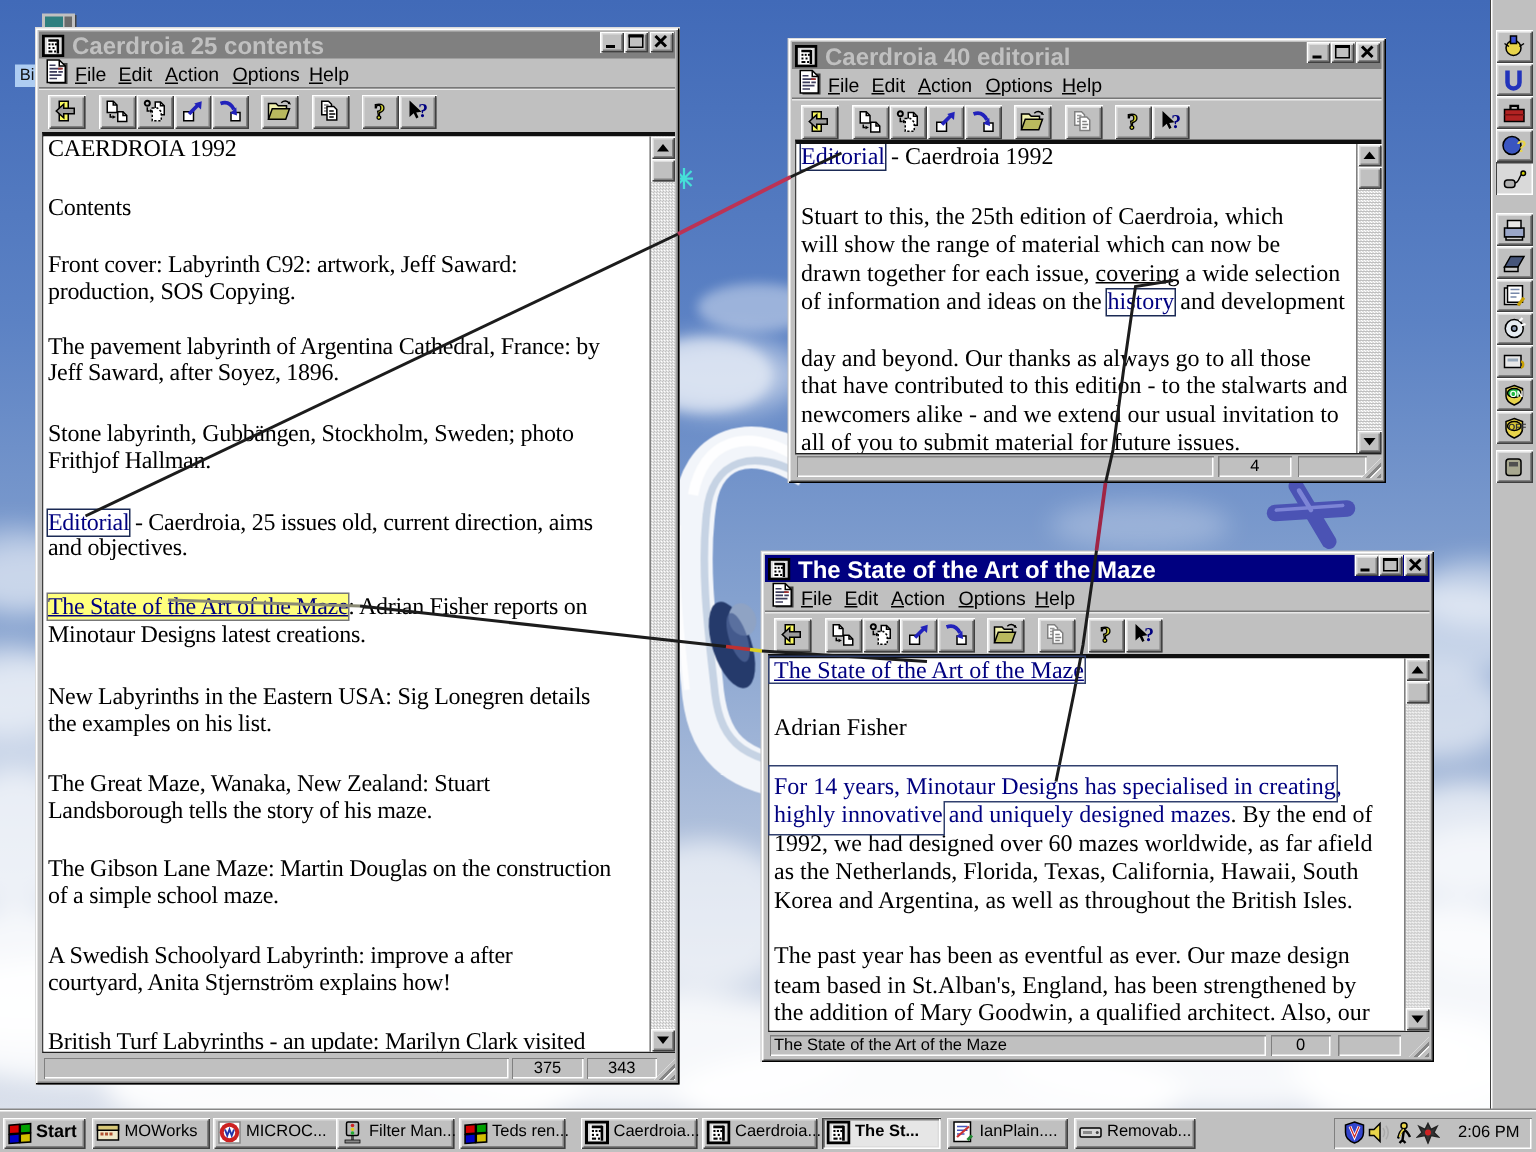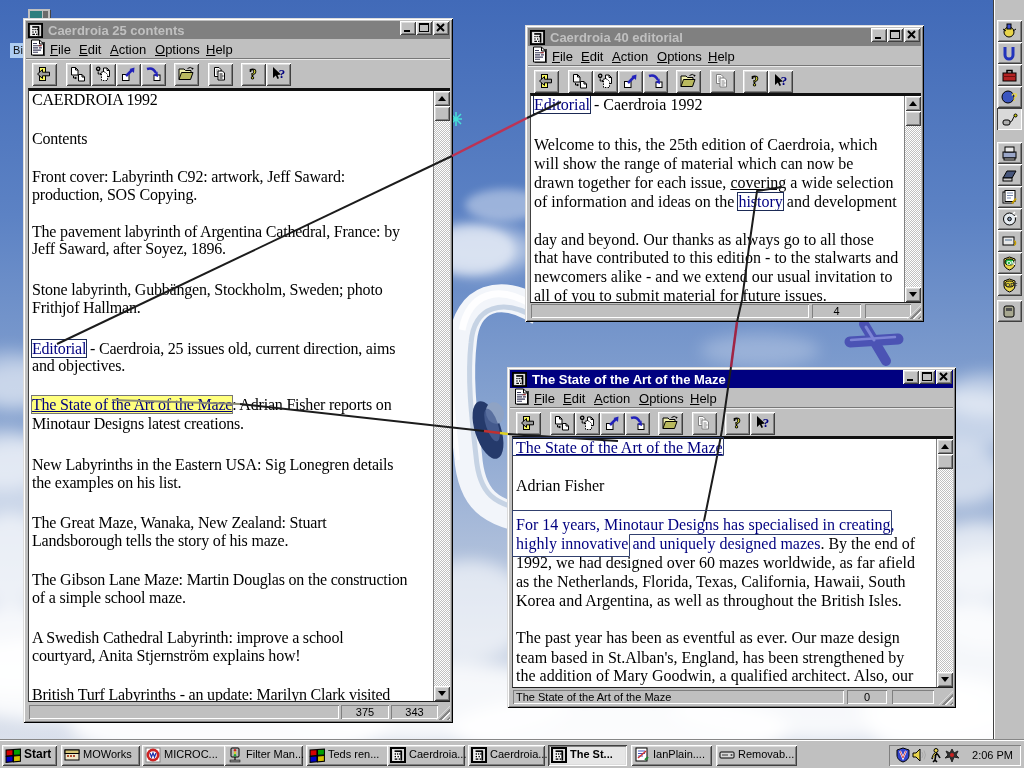--- a/index.html
+++ b/index.html
@@ -4,21 +4,21 @@
 html,body{width:1024px;height:768px;overflow:hidden}
 body{position:relative;font-family:"Liberation Sans",sans-serif;background:#4a70bf}
 .abs{position:absolute}
 .win{position:absolute;background:#c0c0c0;z-index:10;
  box-shadow:inset 1px 1px 0 #dcdcdc, inset -1px -1px 0 #000, inset 2px 2px 0 #fff, inset -2px -2px 0 #808080}
 .tb{position:absolute;left:3px;right:3px;top:3px;height:18px}
 .tb.inact{background:#808080}
 .tb.inact .ttl{color:#c0c0c0}
 .tb.act{background:#000080}
 .tb.act .ttl{color:#fff}
-.ttl{position:absolute;left:22px;top:2px;font-weight:bold;font-size:13px;white-space:nowrap}
+.ttl{position:absolute;left:22px;top:2px;font-weight:bold;font-size:16px;white-space:nowrap}
 .ticon{position:absolute;left:2px;top:2px}
 .cb{position:absolute;top:0;width:16px;height:14px;background:#c0c0c0;
  box-shadow:inset 1px 1px 0 #fff, inset -1px -1px 0 #404040, inset 2px 2px 0 #dcdcdc, inset -2px -2px 0 #808080}
 .menu{position:absolute;left:3px;right:3px;top:21px;height:20px;font-size:13px;color:#000;border-bottom:1px solid #777;box-shadow:0 1px 0 #e9e9e9}
 .mi{position:absolute;top:3px}
 .mi u{text-decoration-thickness:1px}
 .micon{position:absolute;left:4px;top:0px}
 .tools{position:absolute;left:3px;right:3px;top:41px;height:29px}
 .tbtn{position:absolute;top:4px;width:25px;height:23px;background:#c0c0c0;
  box-shadow:inset 1px 1px 0 #fff, inset -1px -1px 0 #404040, inset 2px 2px 0 #dcdcdc, inset -2px -2px 0 #808080}
@@ -346,21 +346,21 @@
    <div class="ln" style="top:249px"><span class="lk box">Editorial</span> - Caerdroia, 25 issues old, current direction, aims</div>
    <div class="ln" style="top:266px">and objectives.</div>
    <div class="ln" style="top:305px"><span style="background:#ffff7d;color:#000080;text-decoration:underline;outline:1px solid #777">The State of the Art of the Maze</span>: Adrian Fisher reports on</div>
    <div class="ln" style="top:324px">Minotaur Designs latest creations.</div>
    <div class="ln" style="top:365px">New Labyrinths in the Eastern USA: Sig Lonegren details</div>
    <div class="ln" style="top:383px">the examples on his list.</div>
    <div class="ln" style="top:423px">The Great Maze, Wanaka, New Zealand: Stuart</div>
    <div class="ln" style="top:441px">Landsborough tells the story of his maze.</div>
    <div class="ln" style="top:480px">The Gibson Lane Maze: Martin Douglas on the construction</div>
    <div class="ln" style="top:498px">of a simple school maze.</div>
-   <div class="ln" style="top:538px">A Swedish Cathedral Labyrinth: improve a school</div>
+   <div class="ln" style="top:538px">A Swedish Schoolyard Labyrinth: improve a after</div>
    <div class="ln" style="top:556px">courtyard, Anita Stjernström explains how!</div>
    <div class="ln" style="top:595px">British Turf Labyrinths - an update: Marilyn Clark visited</div>
   </div>
   <div class="sb">
    <span class="sbb" style="top:0">
           <span class="tri-u"></span>
         </span>
    <span class="sbb" style="top:15px"></span>
    <span class="sbb" style="bottom:0;top:auto">
           <span class="tri-d"></span>
@@ -488,21 +488,21 @@
   <span class="tbtn" style="left:240px">
         <svg width="16" height="16">
           <polygon points="3,1 3,12 5.8,9.5 7.5,13 9,12.2 7.5,9 11,8.5" fill="#000"></polygon>
           <text x="12" y="12" font-size="13" font-weight="bold" font-family="Liberation Serif" text-anchor="middle" fill="#000080">?</text>
         </svg>
       </span>
  </div>
  <div class="cwrap" style="top:68px;width:391px;height:210px">
   <div class="cont" style="right:17px">
    <div class="ln" style="top:0"><span class="lk box">Editorial</span> - Caerdroia 1992</div>
-   <div class="ln" style="top:40px">Welcome to this, the 25th edition of Caerdroia, which</div>
+   <div class="ln" style="top:40px">Stuart to this, the 25th edition of Caerdroia, which</div>
    <div class="ln" style="top:59px">will show the range of material which can now be</div>
    <div class="ln" style="top:78px">drawn together for each issue, <span style="text-decoration:underline">covering</span> a wide selection</div>
    <div class="ln" style="top:97px">of information and ideas on the <span class="lk box">history</span> and development</div>
    <div class="ln" style="top:135px">day and beyond. Our thanks as always go to all those</div>
    <div class="ln" style="top:153px">that have contributed to this edition - to the stalwarts and</div>
    <div class="ln" style="top:172px">newcomers alike - and we extend our usual invitation to</div>
    <div class="ln" style="top:191px">all of you to submit material for future issues.</div>
   </div>
   <div class="sb">
    <span class="sbb" style="top:0">
@@ -723,21 +723,21 @@
   <svg width="16" height="16">
         <rect x="7" y="2" width="2" height="11" fill="#555"></rect>
         <rect x="3" y="13" width="10" height="2" fill="#888" stroke="#000" stroke-width="0.5"></rect>
         <rect x="4" y="1" width="8" height="9" rx="1" fill="#b8b8b8" stroke="#000"></rect>
         <circle cx="8" cy="3.3" r="1.2" fill="#cc2222"></circle>
         <circle cx="8" cy="5.8" r="1.2" fill="#ddcc22"></circle>
         <circle cx="8" cy="8.3" r="1.2" fill="#22aa33"></circle>
       </svg>
   <span class="lab">Filter Man...</span>
     </span>
- <span class="task" style="left:306px;width:83px">
+ <span class="task" style="left:306px;width:71px">
   <svg width="17" height="17" viewBox="0 0 16 16">
         <g transform="skewY(-4)">
           <rect x="1" y="3" width="6.5" height="5.5" fill="#d40000" stroke="#000"></rect>
           <rect x="8" y="3" width="6.5" height="5.5" fill="#00a000" stroke="#000"></rect>
           <rect x="1" y="9" width="6.5" height="5.5" fill="#0000c8" stroke="#000"></rect>
           <rect x="8" y="9" width="6.5" height="5.5" fill="#d4c000" stroke="#000"></rect>
         </g>
       </svg>
   <span class="lab">Teds ren...</span>
     </span>

